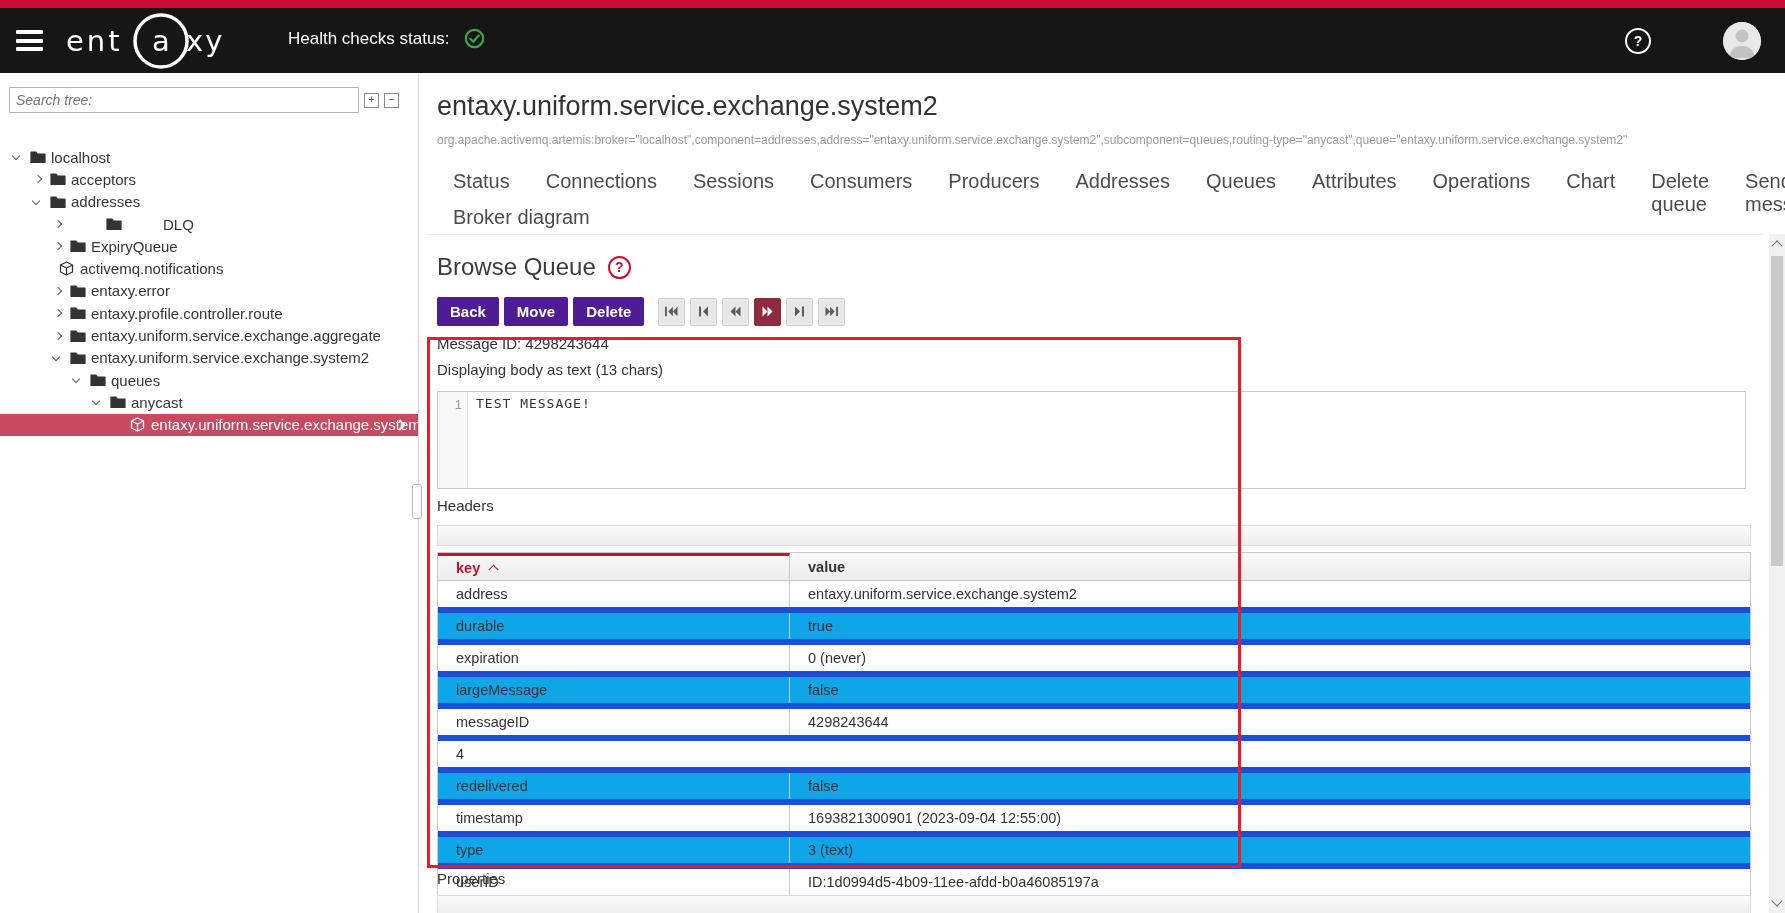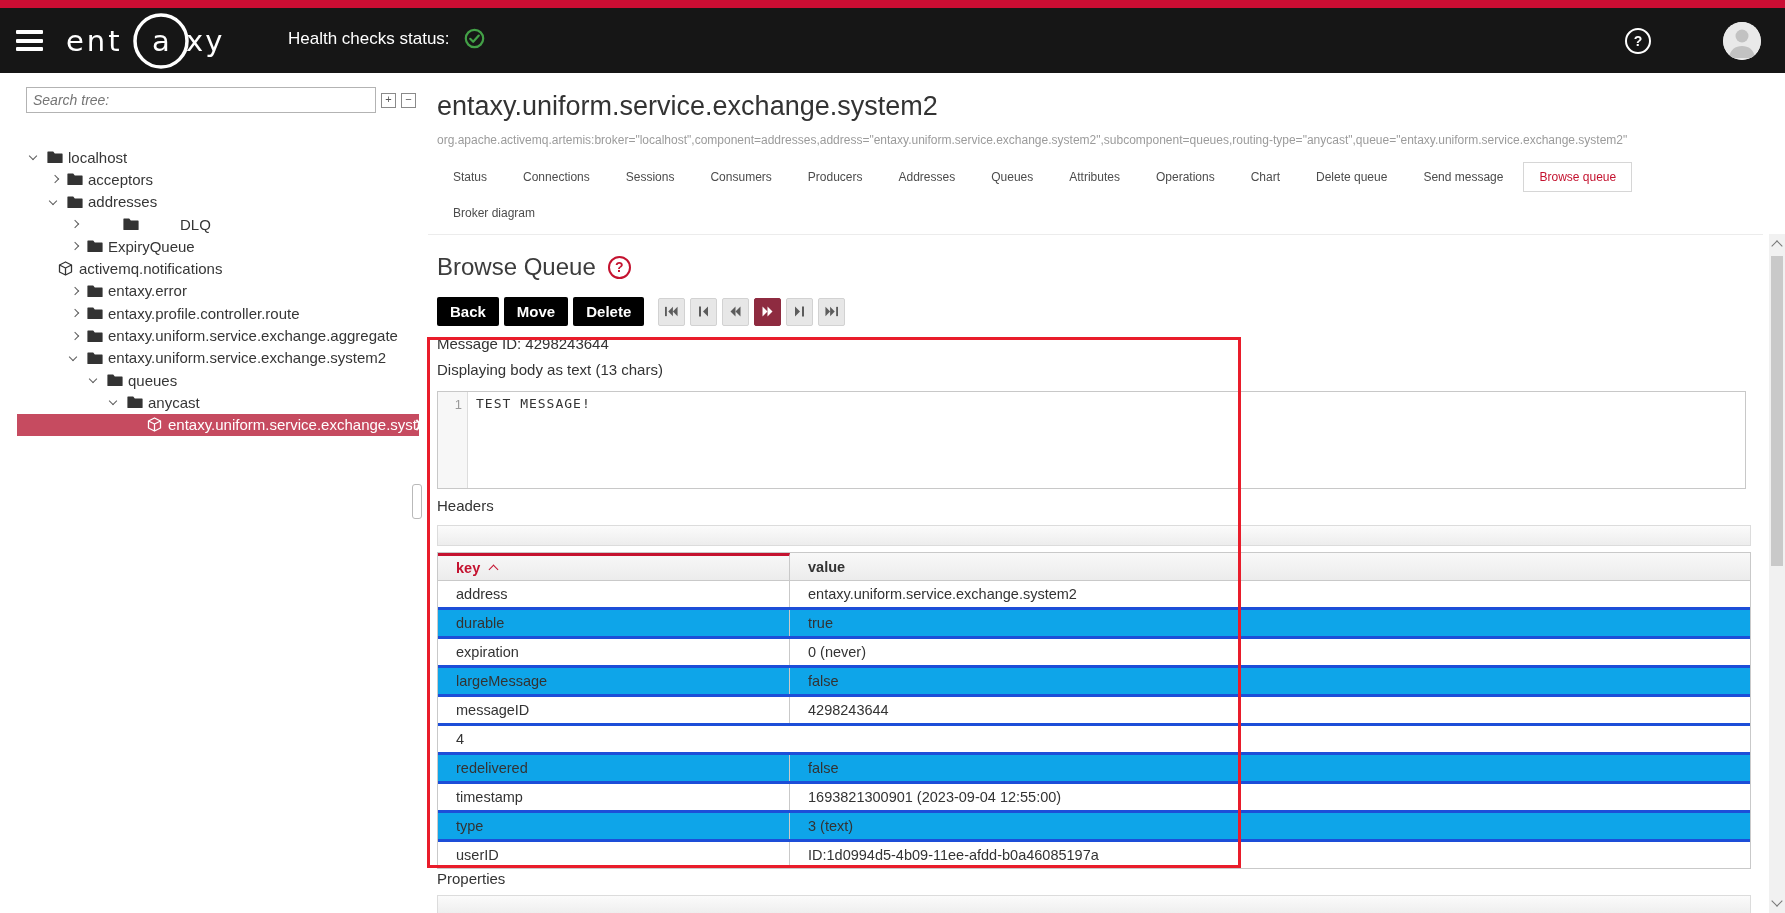--- a/index.html
+++ b/index.html
@@ -17,21 +17,21 @@
   .health{margin-left:56px;color:#fff;font-size:17px;}
   .health-ic{display:inline-block;vertical-align:-5px;margin-left:10px;}
   .mast-right{margin-left:auto;display:flex;align-items:center;}
   .help-ic{width:22px;height:22px;border:2px solid #fff;border-radius:50%;color:#fff;
            font-size:14px;font-weight:bold;display:flex;align-items:center;justify-content:center;
            margin-right:72px;cursor:pointer;}
   .avatar{width:38px;height:38px;border-radius:50%;overflow:hidden;background:#e9e9e9;
           margin-right:24px;cursor:pointer;}
 
   
-  .sidebar{position:absolute;left:17px;top:73px;width:419px;bottom:0;background:#fff;
+  .sidebar{position:absolute;left:0;top:73px;width:419px;bottom:0;background:#fff;
            border-right:1px solid #d9d9d9;box-sizing:border-box;}
   .search-row{position:absolute;left:9px;top:14px;display:flex;align-items:center;}
   .search-input{width:336px;height:24px;border:1px solid #b3b3b3;font-style:italic;
                 font-size:14px;color:#555;padding:0 6px;font-family:"Liberation Sans",sans-serif;}
   .sq{width:13px;height:13px;border:1px solid #8a8a8a;color:#555;font-size:11px;line-height:11px;
       text-align:center;margin-left:5px;cursor:pointer;background:#fff;}
   .tree{position:absolute;left:0;top:73px;right:0;}
   .tree-row{position:relative;height:22.3px;display:flex;align-items:center;font-size:15px;
             color:#363636;cursor:pointer;white-space:nowrap;}
   .tree-row.sel{background:#c64b60;color:#fff;}
@@ -48,33 +48,33 @@
   .splitter{position:absolute;left:412px;top:484px;width:8px;height:33px;background:#fff;
             border:1px solid #b9b9b9;border-radius:3px;z-index:4;cursor:col-resize;}
 
   
   .main{position:absolute;left:419px;top:73px;right:0;bottom:0;background:#fff;}
   .page-title{position:absolute;left:18px;top:18px;font-size:27px;font-weight:400;color:#333;}
   .obj-name{position:absolute;left:18px;top:60px;font-size:12px;color:#9b9b9b;width:1300px;
             white-space:nowrap;}
   .tabsrow{position:absolute;left:18px;display:flex;}
   .tabs1{top:89px;} .tabs2{top:125px;}
-  .tab{font-size:12px;color:#4c4c4c;padding:7px 15px;margin-right:4px;cursor:pointer;
+  .tab{font-size:20px;color:#4c4c4c;padding:7px 15px;margin-right:4px;cursor:pointer;
        border:1px solid transparent;}
   .tab.active{color:#c4122f;border-color:#d6d6d6;background:#fff;}
   .tabs-divider{position:absolute;left:9px;top:161px;right:22px;border-bottom:1px solid #ececec;}
 
   .bq-head{position:absolute;left:18px;top:180px;font-size:24px;color:#3c3c3c;
            display:flex;align-items:center;}
   .q-ic{width:19px;height:19px;border:2px solid #c4122f;border-radius:50%;color:#c4122f;
         font-size:14px;font-weight:bold;display:flex;align-items:center;justify-content:center;
         margin-left:12px;cursor:pointer;}
 
   .btnrow{position:absolute;left:18px;top:224px;display:flex;align-items:center;}
-  .abtn{background:#000000;color:#fff;border:none;border-radius:2px;font-size:15px;
+  .abtn{background:#4c1d95;color:#fff;border:none;border-radius:2px;font-size:15px;
         font-weight:bold;padding:6px 13px;margin-right:5px;cursor:pointer;
         font-family:"Liberation Sans",sans-serif;}
   .pg{display:flex;margin-left:9px;}
   .pg-btn{width:27px;height:28px;background:#e7e7e7;border:1px solid #d2d2d2;border-radius:2px;
           margin-right:5px;display:flex;align-items:center;justify-content:center;cursor:pointer;}
   .pg-btn svg{fill:#5c5c5c;}
   .pg-btn.active{background:#8e2b40;border-color:#8e2b40;}
   .pg-btn.active svg{fill:#fff;}
 
   .msg-id{position:absolute;left:18px;top:262px;font-size:15px;}
@@ -88,21 +88,21 @@
         letter-spacing:1px;color:#333;}
 
   .sec-label{position:absolute;left:18px;font-size:15px;color:#333;}
   .headers-label{top:424px;} .props-label{top:797px;}
   .bar{position:absolute;left:18px;width:1314px;height:21px;border:1px solid #dcdcdc;
        background:linear-gradient(#fbfbfb,#ededed);box-sizing:border-box;}
   .bar1{top:452px;} .bar2{top:822px;}
 
   .gtable{position:absolute;left:18px;top:479px;width:1314px;border:1px solid #c9c9c9;
           box-sizing:border-box;font-size:14.5px;}
-  .trow{display:flex;height:26px;border-bottom:3px solid #1d4ed8;background:#fff;}
+  .trow{display:flex;height:26px;border-bottom:6px solid #1d4ed8;background:#fff;}
   .trow:last-child{border-bottom:none;}
   .trow.alt{background:#0ea5e9;}
   .thead{height:27px;background:linear-gradient(#f8f8f8,#ececec);border-bottom:1px solid #c9c9c9;}
   .tcell{display:flex;align-items:center;padding-left:18px;box-sizing:border-box;overflow:hidden;
          white-space:nowrap;}
   .ckey{width:352px;border-right:1px solid #c9c9c9;}
   .cval{flex:1;}
   .thead .ckey{border-top:3px solid #c4122f;color:#c4122f;font-weight:bold;cursor:pointer;}
   .thead .cval{font-weight:bold;color:#333;}
   .sort-caret{display:inline-block;width:6px;height:6px;border-left:1.7px solid #c4122f;
@@ -223,21 +223,21 @@
           </span>
     <span class="ticon">
       <svg class="i-folder" width="16" height="14" viewBox="0 0 16 14">
               <path fill="currentColor" d="M1 1.5h5.2l1.6 2.1H15a.6.6 0 0 1 .6.6v8.3a.6.6 0 0 1-.6.6H1a.6.6 0 0 1-.6-.6V2.1A.6.6 0 0 1 1 1.5z"></path>
             </svg>
 
     </span>
     <span class="tlabel">ExpiryQueue</span>
 
   </div>
-        <div class="tree-row" style="padding-left: 24px;">
+        <div class="tree-row" style="padding-left: 42px;">
     <span class="tw none"></span>
     <span class="ticon">
 
       <svg class="i-cube" width="15" height="15" viewBox="0 0 14 14">
               <g fill="none" stroke="currentColor" stroke-width="1.2" stroke-linejoin="round">
                 <path d="M7 .9l5.6 2.8v6.6L7 13.1 1.4 10.3V3.7z"></path>
                 <path d="M1.4 3.7L7 6.5l5.6-2.8M7 6.5v6.6"></path>
               </g>
             </svg>
     </span>

